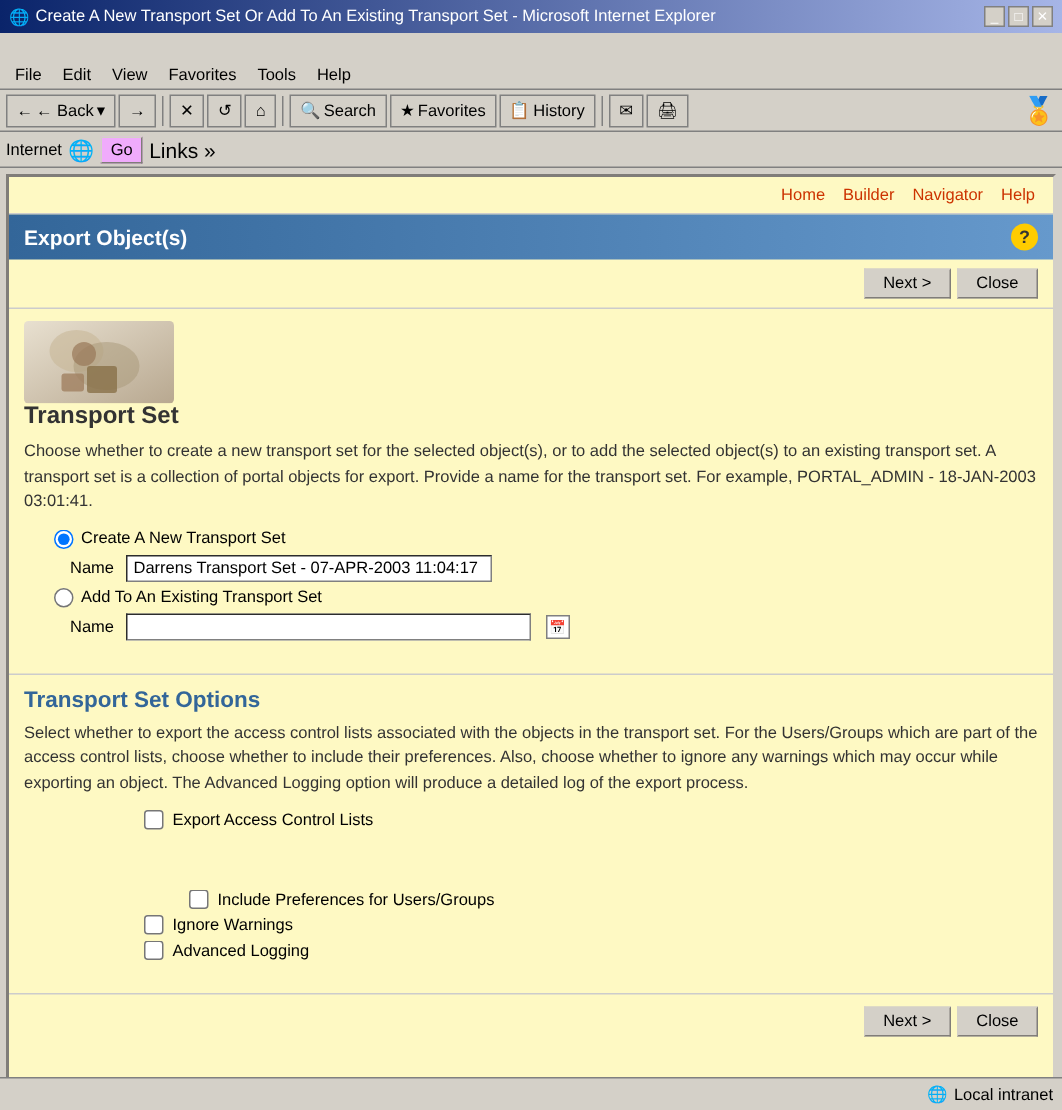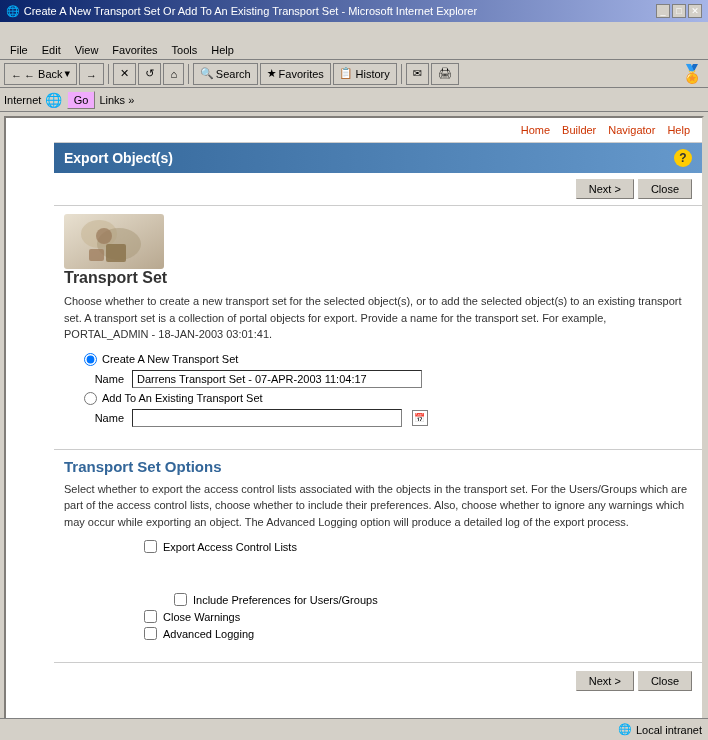--- a/index.html
+++ b/index.html
@@ -98,26 +98,25 @@
       background: #f0abfc;
       border: 1px outset #d4d0c8;
       padding: 1px 6px;
       font-size: 11px;
       cursor: pointer;
       height: 18px;
     }
 
     
     .page-content {
-      background: #ffffff;
+      background: #fef9c3;
       margin: 4px;
       height: calc(740px - 22px - 20px - 28px - 24px - 8px - 22px);
       overflow-y: auto;
       border: 2px inset #d4d0c8;
-      padding-left: 48px;
     }
 
     .status-bar {
       background: #d4d0c8;
       height: 22px;
       display: flex;
       align-items: center;
       padding: 0 6px;
       border-top: 1px solid #808080;
       font-size: 11px;
@@ -369,21 +368,21 @@
   </button>
   <div style="margin-left:auto; display:flex; align-items:center;">
     <span style="font-size:18px; color:#cc3300; font-weight:bold;">🏅</span>
   </div>
 </div>
 
 <div class="address-bar">
   <span style="font-size:11px">Internet</span>
   <span style="font-size:14px">🌐</span>
   <button class="go-btn">Go</button>
-  <span style="font-size:11px">Links »</span>
+  <span style="font-size:14px">Links »</span>
 </div>
 
 <div class="page-content">
   <div class="portal-page">
 
     <div class="top-nav">
       <a href="#">Home</a>
       <a href="#">Builder</a>
       <a href="#">Navigator</a>
       <a href="#">Help</a>
@@ -423,21 +422,21 @@
         <div class="section-title">Transport Set</div>
         <div class="section-desc">Choose whether to create a new transport set for the selected object(s), or to add the selected object(s) to an existing transport set. A transport set is a collection of portal objects for export. Provide a name for the transport set. For example, PORTAL_ADMIN - 18-JAN-2003 03:01:41.</div>
 
         <div class="radio-option">
           <input type="radio" name="transport_type" value="new" checked="" style="">
           <span>Create A New Transport Set</span>
         </div>
 
         <div class="name-row">
           <span class="name-label">Name</span>
-          <input type="text" class="name-input name-input-new" style="width: 290px;" value="Darrens Transport Set - 07-APR-2003 11:04:17">
+          <input type="text" class="name-input name-input-new" style="width: 244px;" value="Darrens Transport Set - 07-APR-2003 11:04:17">
         </div>
 
         <div class="radio-option">
           <input type="radio" name="transport_type" value="existing" style="">
           <span>Add To An Existing Transport Set</span>
         </div>
 
         <div class="name-row">
           <span class="name-label">Name</span>
           <input type="text" class="name-input name-input-existing" style="width: 270px;">
@@ -454,21 +453,21 @@
         <div class="checkbox-option">
           <input type="checkbox" style="">
           <span>Export Access Control Lists</span>
         </div>
         <div class="checkbox-option checkbox-indent">
           <input type="checkbox" style="">
           <span>Include Preferences for Users/Groups</span>
         </div>
         <div class="checkbox-option">
           <input type="checkbox" style="">
-          <span>Close Warnings</span>
+          <span>Ignore Warnings</span>
         </div>
         <div class="checkbox-option">
           <input type="checkbox" style="">
           <span>Advanced Logging</span>
         </div>
       </div>
     </div>
 
     <div class="bottom-action-bar">
       <button class="action-btn">Next &gt;</button>

